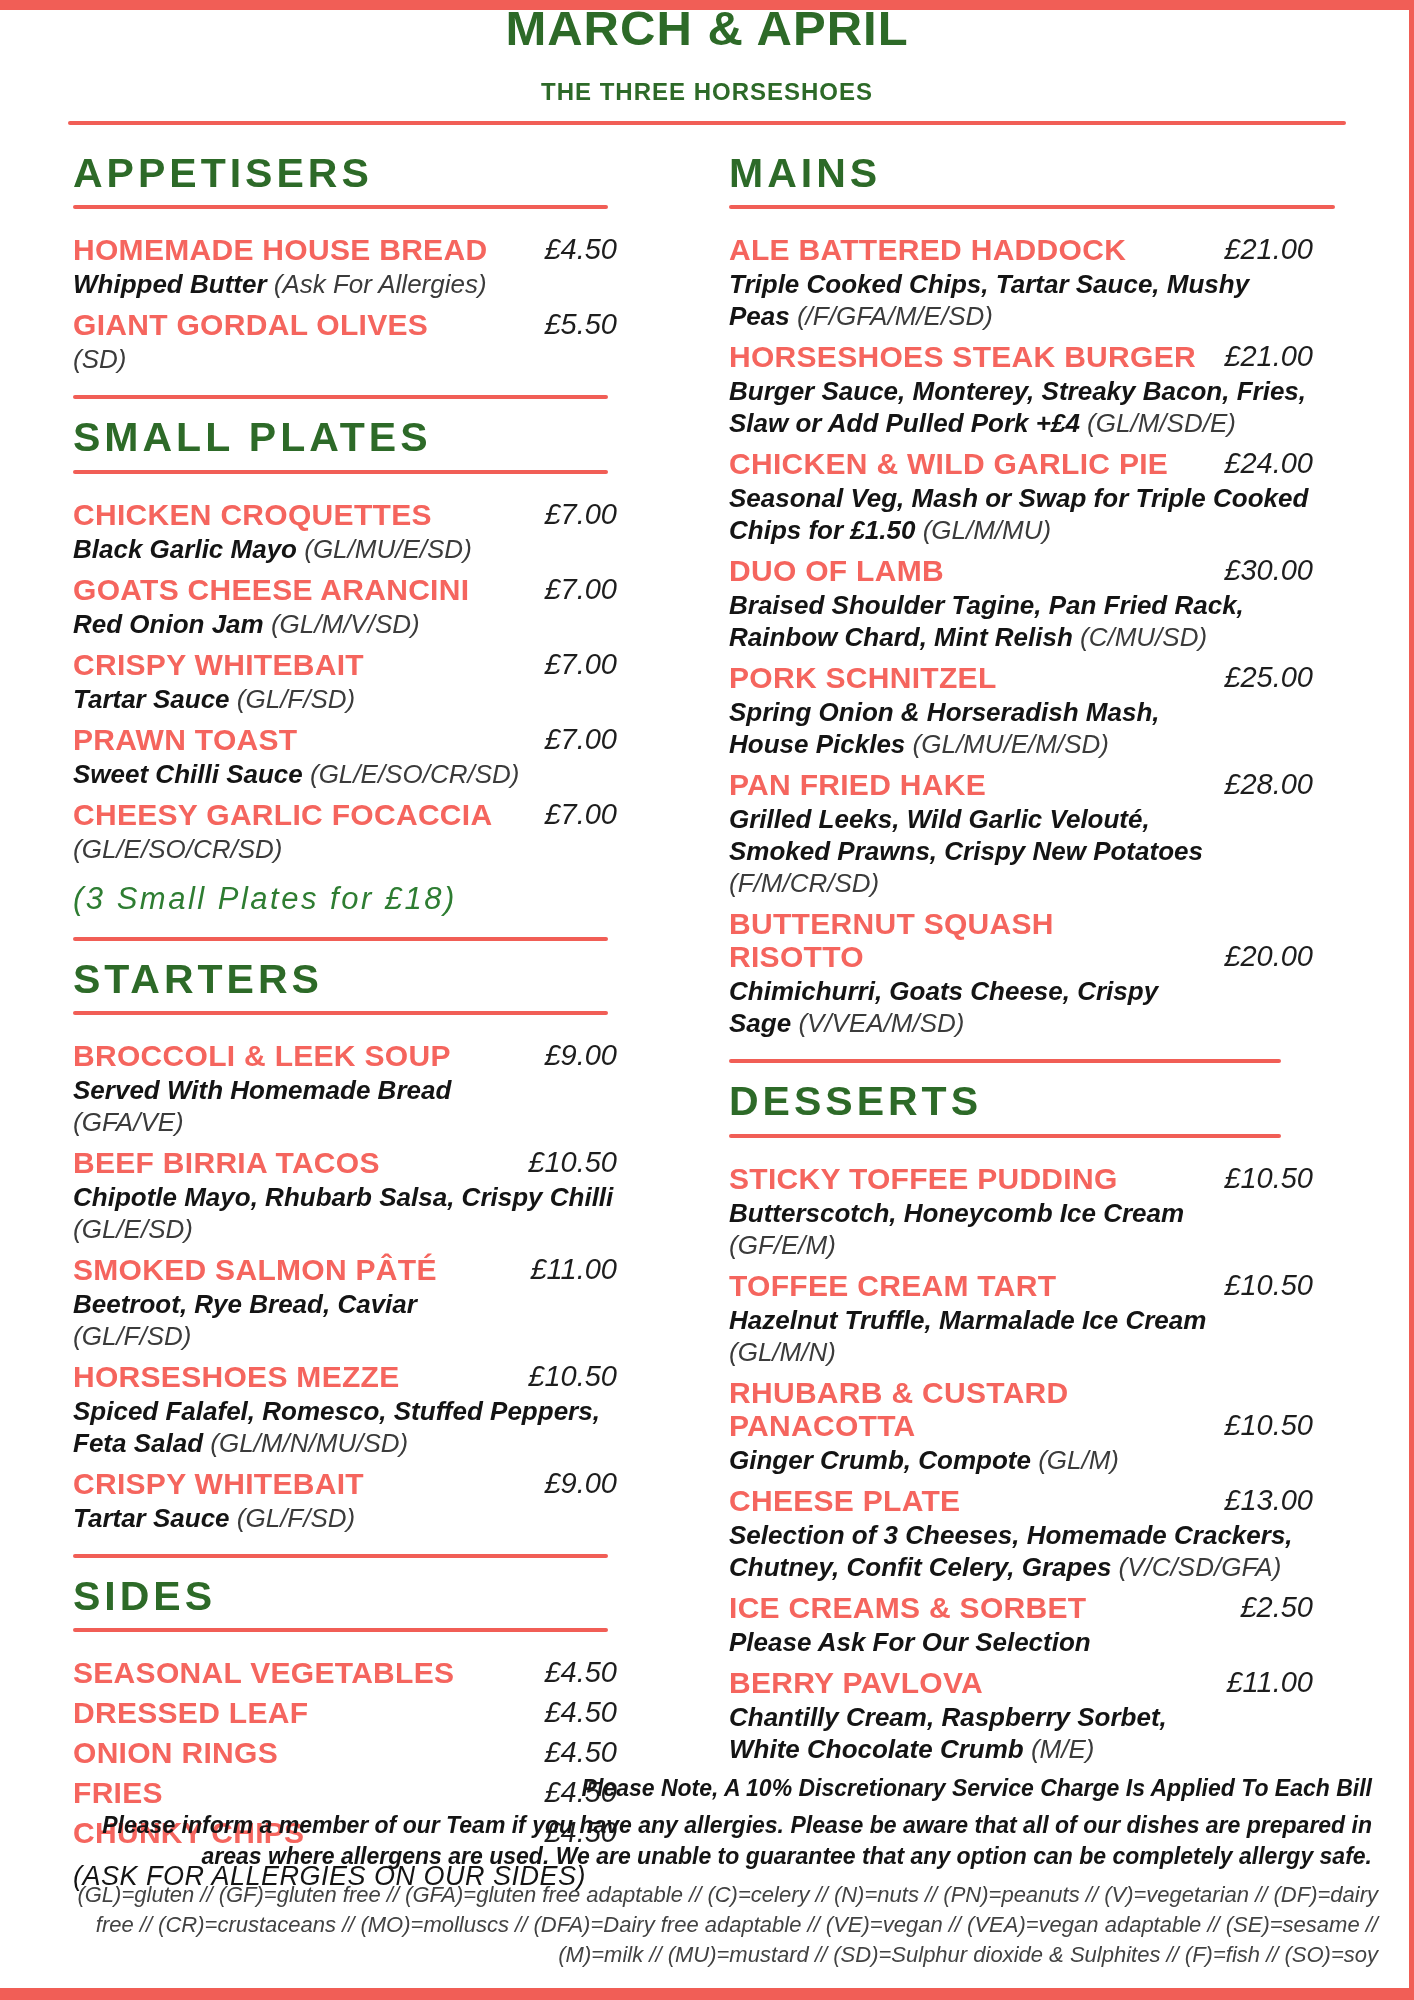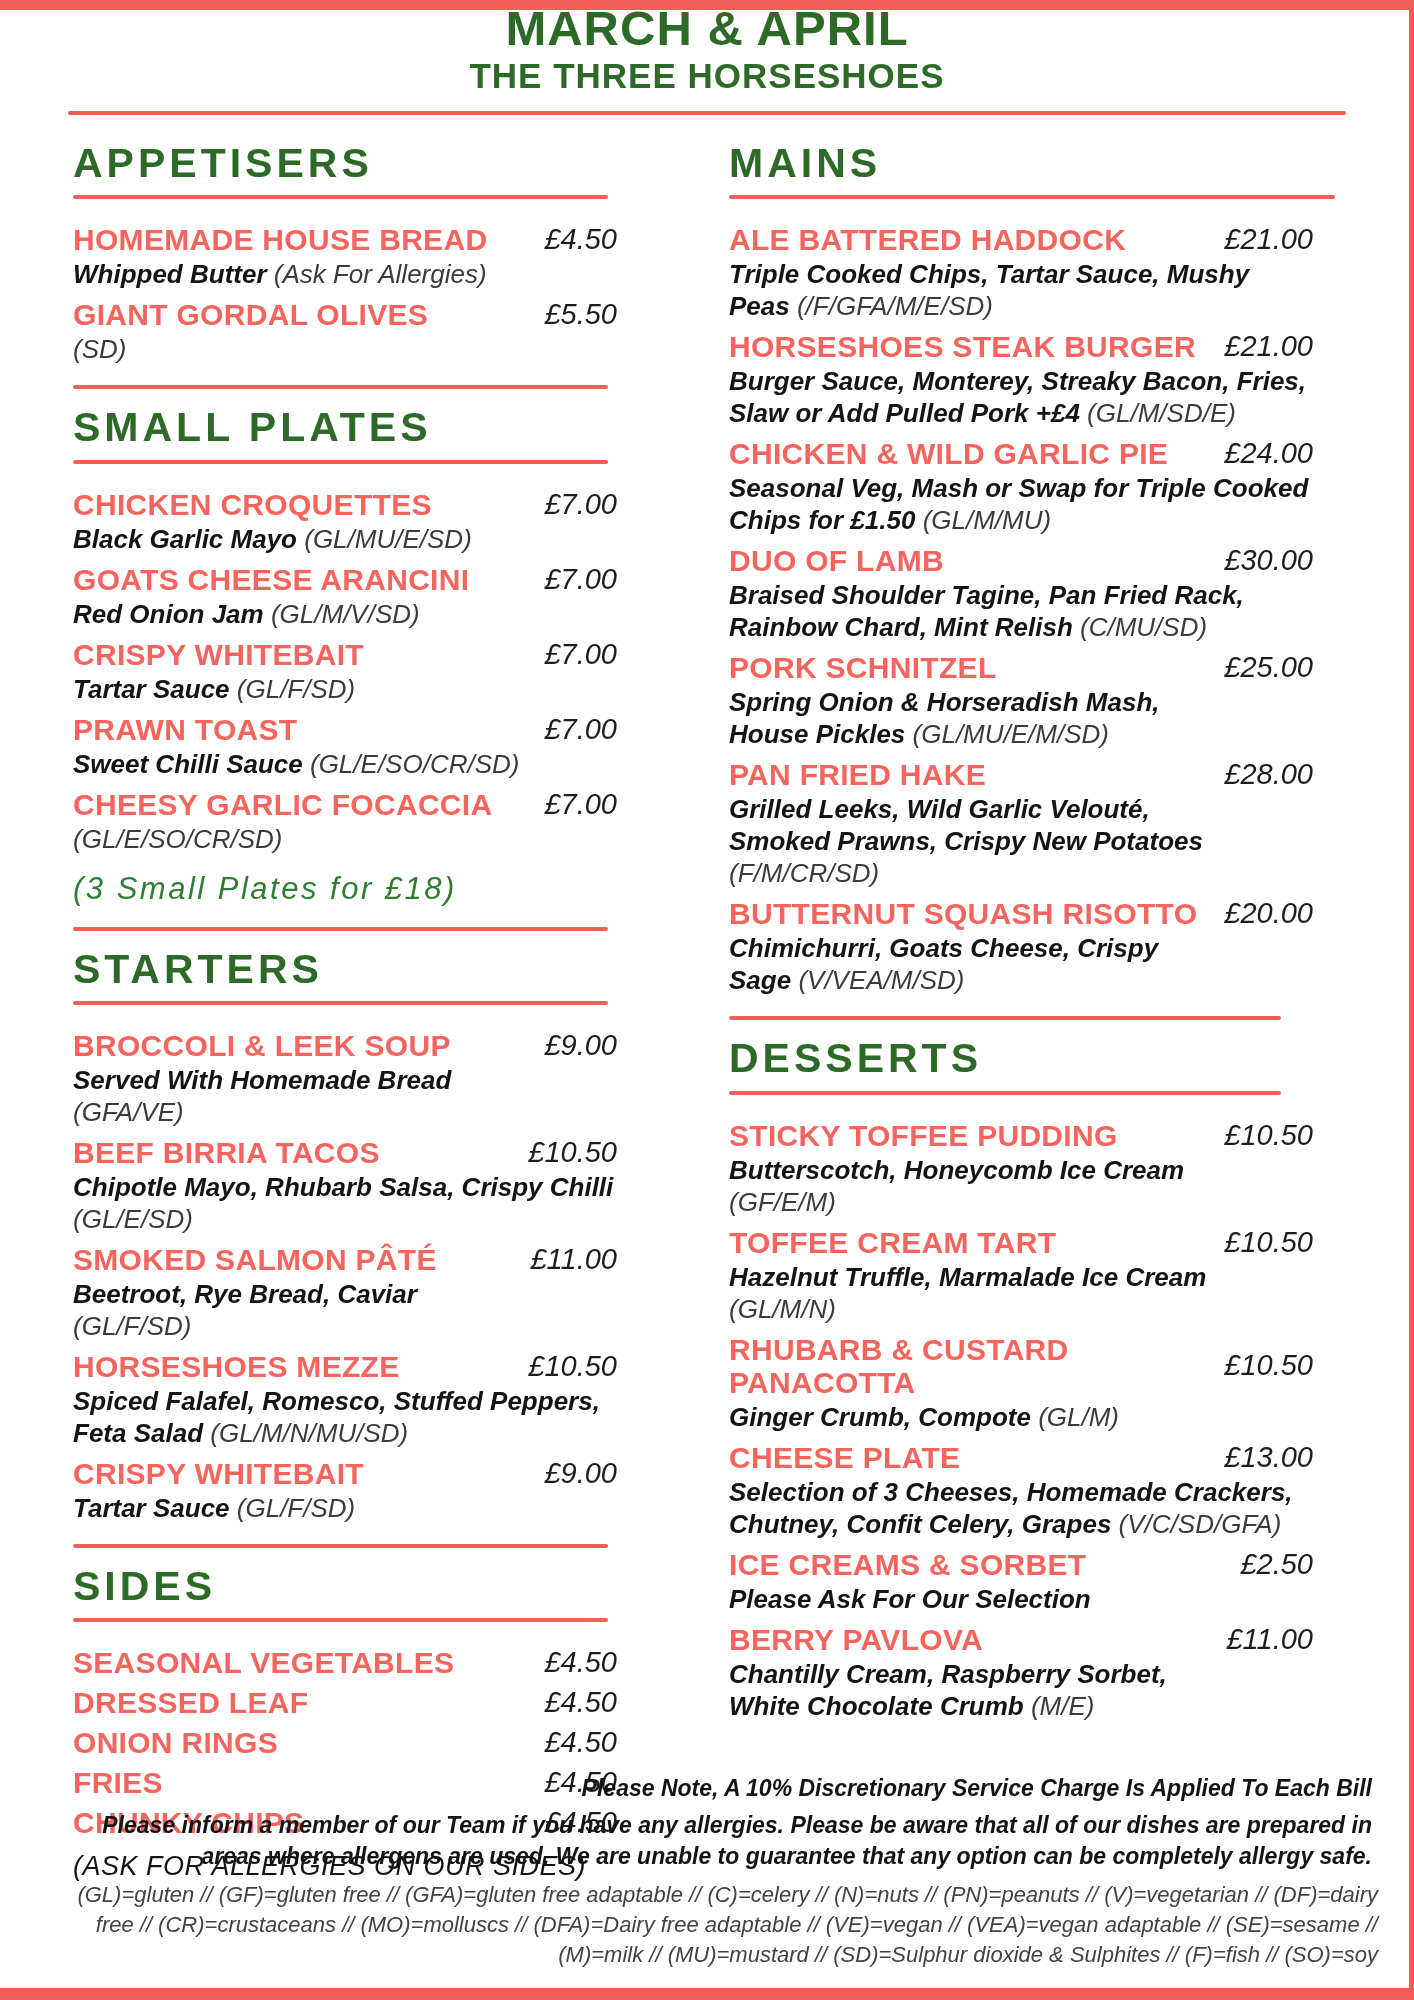--- a/index.html
+++ b/index.html
@@ -17,41 +17,41 @@
     position:relative;width:1414px;height:2000px;margin:0 auto;
     background:#ffffff;overflow:hidden;
   }
   .bar-top{position:absolute;top:0;left:0;width:100%;height:10px;background:var(--red)}
   .bar-bottom{position:absolute;bottom:0;left:0;width:100%;height:12px;background:var(--red)}
   .bar-right{position:absolute;top:0;right:0;width:5px;height:100%;background:var(--red)}
 
   
   .header{text-align:center}
   .title{font-size:49px;font-weight:700;color:var(--green);letter-spacing:1px}
-  .subtitle{font-size:35px;font-weight:700;color:var(--green);letter-spacing:1px;margin-top:0}
+  .subtitle{font-size:24px;font-weight:700;color:var(--green);letter-spacing:1px;margin-top:22px}
   .header-rule{width:1278px;height:4px;background:var(--red);border-radius:2px;margin:15px auto 0}
 
   
   .cols{display:flex;align-items:flex-start;padding:26px 0 0 73px;gap:112px}
   .col{flex:none}
   .col-left{width:544px}
   .col-right{width:584px}
 
   .rule{height:4px;background:var(--red);border-radius:2px}
   .col-left .rule{width:535px}
   .col-right .rule{width:606px}
   .col-right .section-desserts .rule{width:552px}
   .rule.divider{margin:20px 0 16px}
   .sec-title{font-size:41px;line-height:1.08;font-weight:700;color:var(--green);letter-spacing:4px}
   .rule.underline{margin:10px 0 24px}
 
   
   .item{margin-bottom:8px}
   .item.compact{margin-bottom:7px}
-  .irow{display:flex;justify-content:space-between;align-items:center;gap:12px}
+  .irow{display:flex;justify-content:space-between;align-items:flex-end;gap:28px}
   .iname{font-size:30px;line-height:33px;font-weight:700;letter-spacing:0.3px;color:var(--coral)}
   .iprice{font-size:29px;line-height:33px;font-style:italic;color:#1d1d1d;white-space:nowrap}
   .idesc{margin-top:2px}
   .dline{font-size:26px;line-height:32px;font-style:italic}
   .db{font-weight:700;color:#141414}
   .dl{font-weight:400;color:var(--muted)}
 
   .sec-note{font-style:italic;font-weight:400;margin:16px 0 4px}
   .sec-note.green{font-size:31px;letter-spacing:2.5px;color:var(--note-green)}
   .sec-note.dark{font-size:27px;letter-spacing:0.5px;color:#141414;margin-top:12px}

